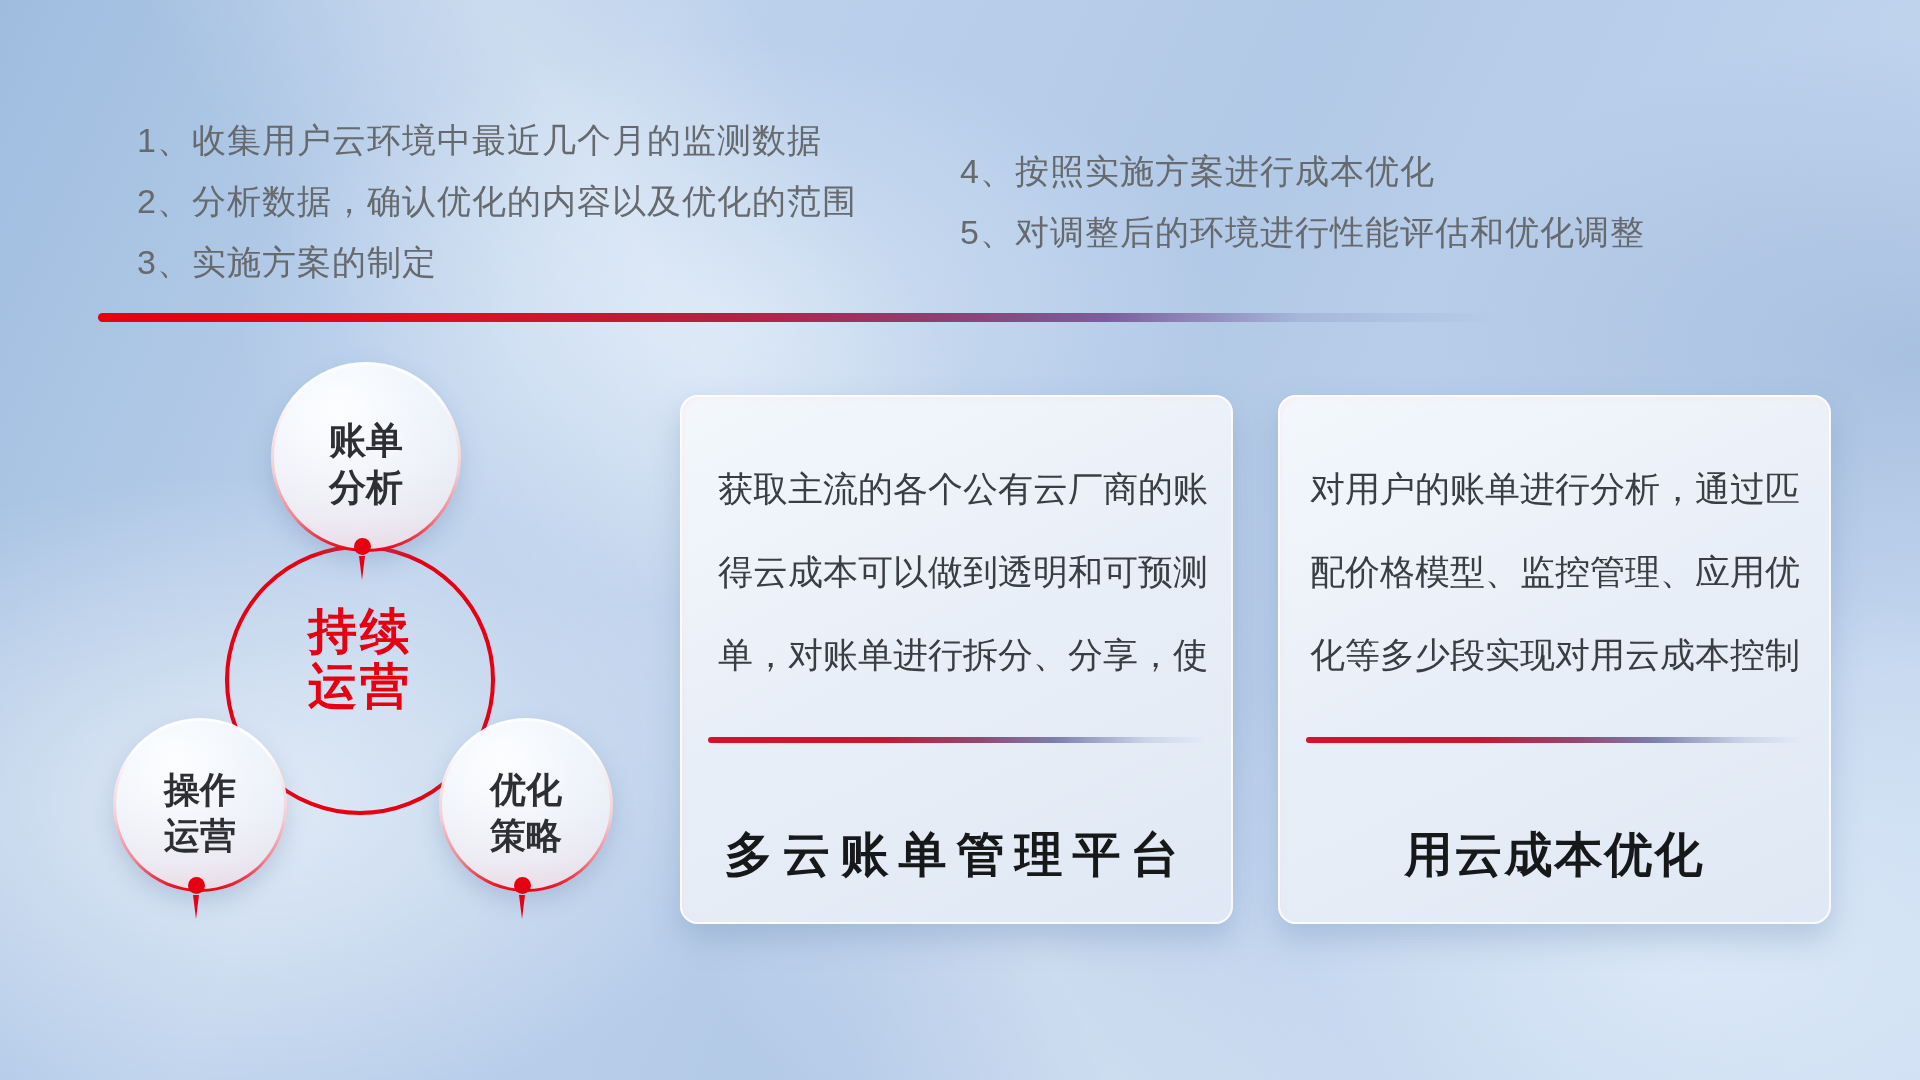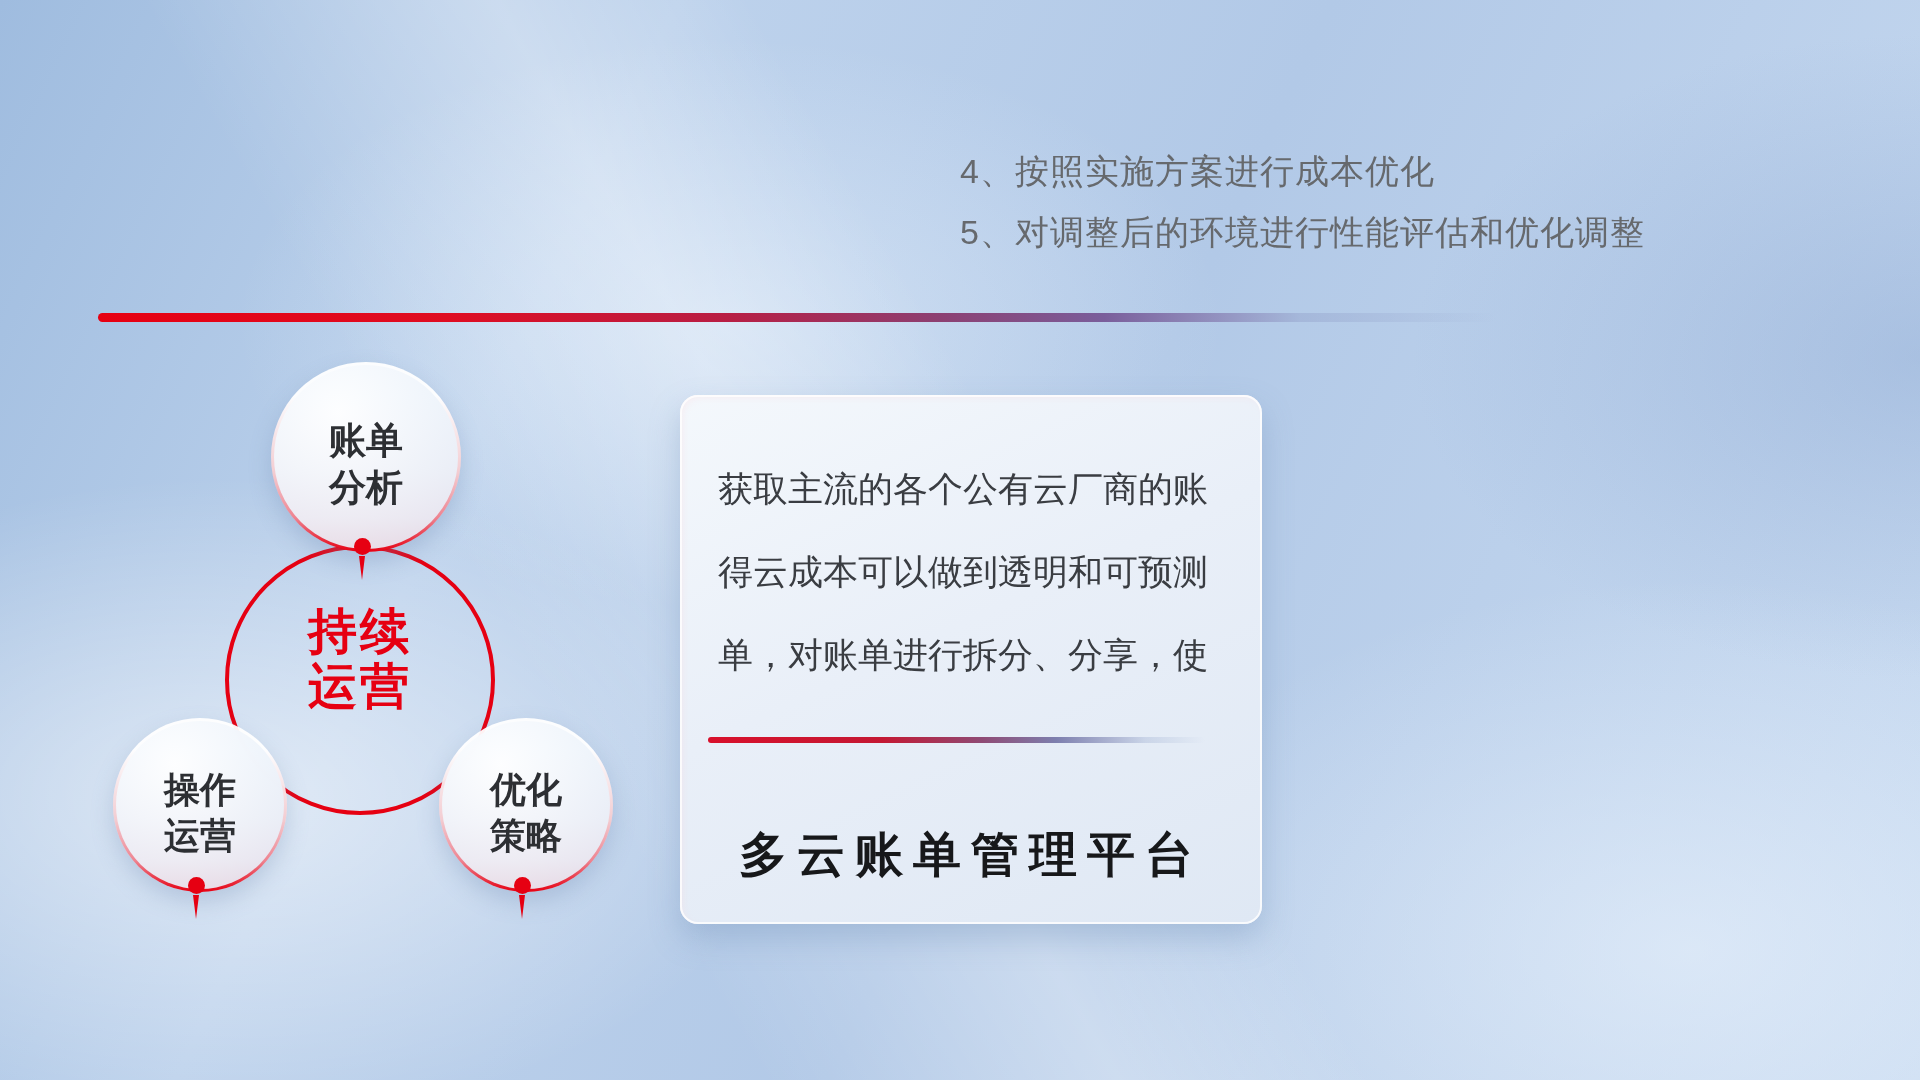--- a/index.html
+++ b/index.html
@@ -46,37 +46,42 @@
   .dot-left{left:188px;top:877px;}
   .dot-right{left:514px;top:877px;}
   .tail{position:absolute;width:0;height:0;border-left:3px solid transparent;border-right:3px solid transparent;border-top:24px solid #e60012;}
   .tail-top{left:359px;top:556px;}
   .tail-left{left:193px;top:895px;}
   .tail-right{left:519px;top:895px;}
 
   
   .card{position:absolute;top:395px;width:553px;height:529px;border-radius:18px;
     background:linear-gradient(155deg,#f4f8fc 0%,#e9eff8 45%,#dfe8f4 100%);
-    box-shadow:0 14px 30px rgba(110,140,180,.35), inset 0 0 0 2px rgba(255,255,255,.78), inset 3px 3px 6px rgba(255,210,218,.25);padding-left:29px;}
+    box-shadow:0 14px 30px rgba(110,140,180,.35), inset 0 0 0 2px rgba(255,255,255,.78), inset 3px 3px 6px rgba(255,210,218,.25);}
   .card-billing{left:680px;}
   .card-cost{left:1278px;}
   .card-body{position:absolute;left:38px;right:26px;top:52px;font-size:35px;color:#3a3d42;}
   .card-cost .card-body{left:32px;}
   .card-body .bline{height:83px;line-height:83px;white-space:nowrap;}
   .card-accent{position:absolute;left:28px;top:342px;width:497px;height:6px;border-radius:3px;
     background:linear-gradient(90deg,#d8102b 0%,#c41833 35%,#8f4a74 55%,#7d7fae 70%,rgba(170,185,215,.45) 88%,rgba(180,190,220,0) 100%);}
   .card-title{position:absolute;left:0;right:0;top:432px;text-align:center;font-weight:bold;color:#17181a;font-size:48px;line-height:56px;}
   .card-billing .card-title{letter-spacing:10px;}
   .card-cost .card-title{letter-spacing:2px;}
 </style>
 </head>
 <body>
 
 <div class="slide">
 
+  <div class="steps steps-left">
+    <div class="step">1、收集用户云环境中最近几个月的监测数据</div>
+    <div class="step">2、分析数据，确认优化的内容以及优化的范围</div>
+    <div class="step">3、实施方案的制定</div>
+  </div>
   <div class="steps steps-right">
     <div class="step">4、按照实施方案进行成本优化</div>
     <div class="step">5、对调整后的环境进行性能评估和优化调整</div>
   </div>
 
   <div class="divider"></div>
 
   <div class="ring"></div>
 
   <div class="center-label">
@@ -113,14 +118,23 @@
   <div class="card card-billing">
     <div class="card-body">
       <div class="bline">获取主流的各个公有云厂商的账</div>
       <div class="bline">得云成本可以做到透明和可预测</div>
       <div class="bline">单，对账单进行拆分、分享，使</div>
     </div>
     <div class="card-accent"></div>
     <div class="card-title">多云账单管理平台</div>
   </div>
 
+  <div class="card card-cost">
+    <div class="card-body">
+      <div class="bline">对用户的账单进行分析，通过匹</div>
+      <div class="bline">配价格模型、监控管理、应用优</div>
+      <div class="bline">化等多少段实现对用云成本控制</div>
+    </div>
+    <div class="card-accent"></div>
+    <div class="card-title">用云成本优化</div>
+  </div>
 
 </div>
 
 </body></html>

